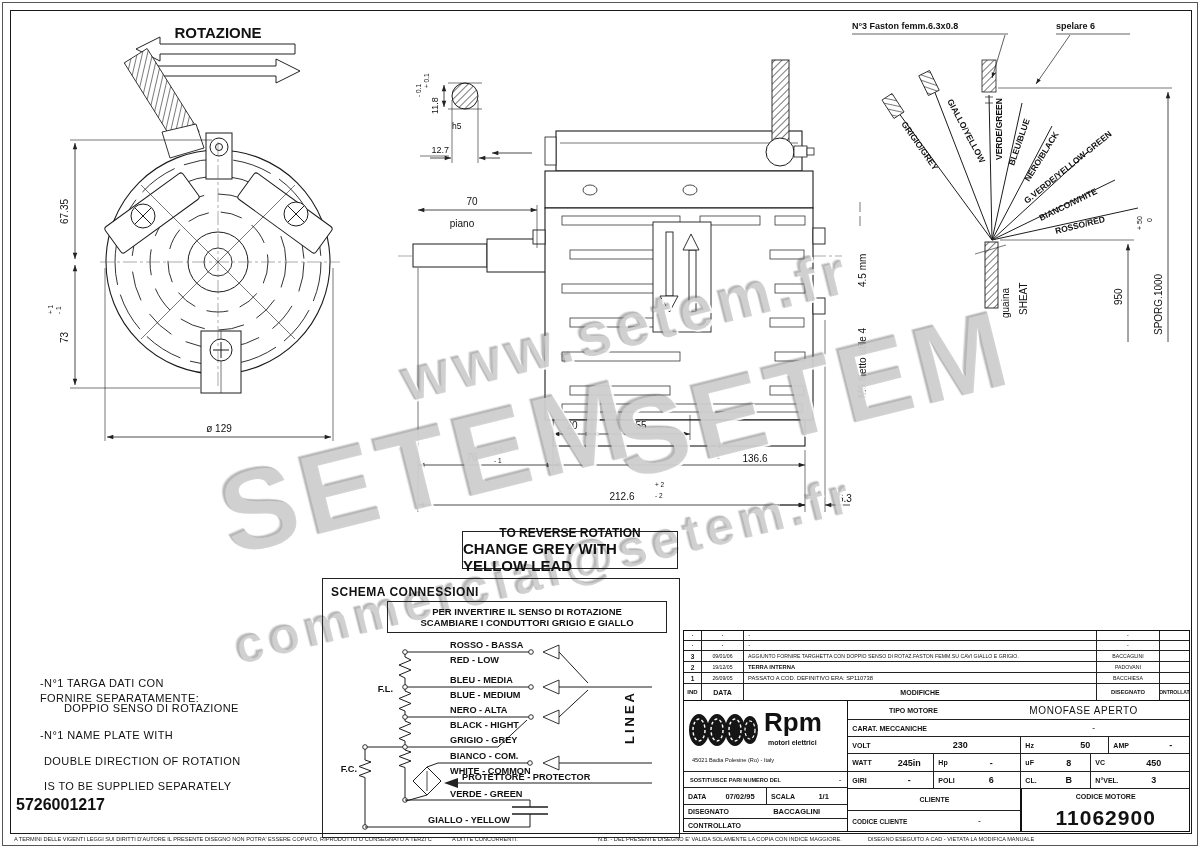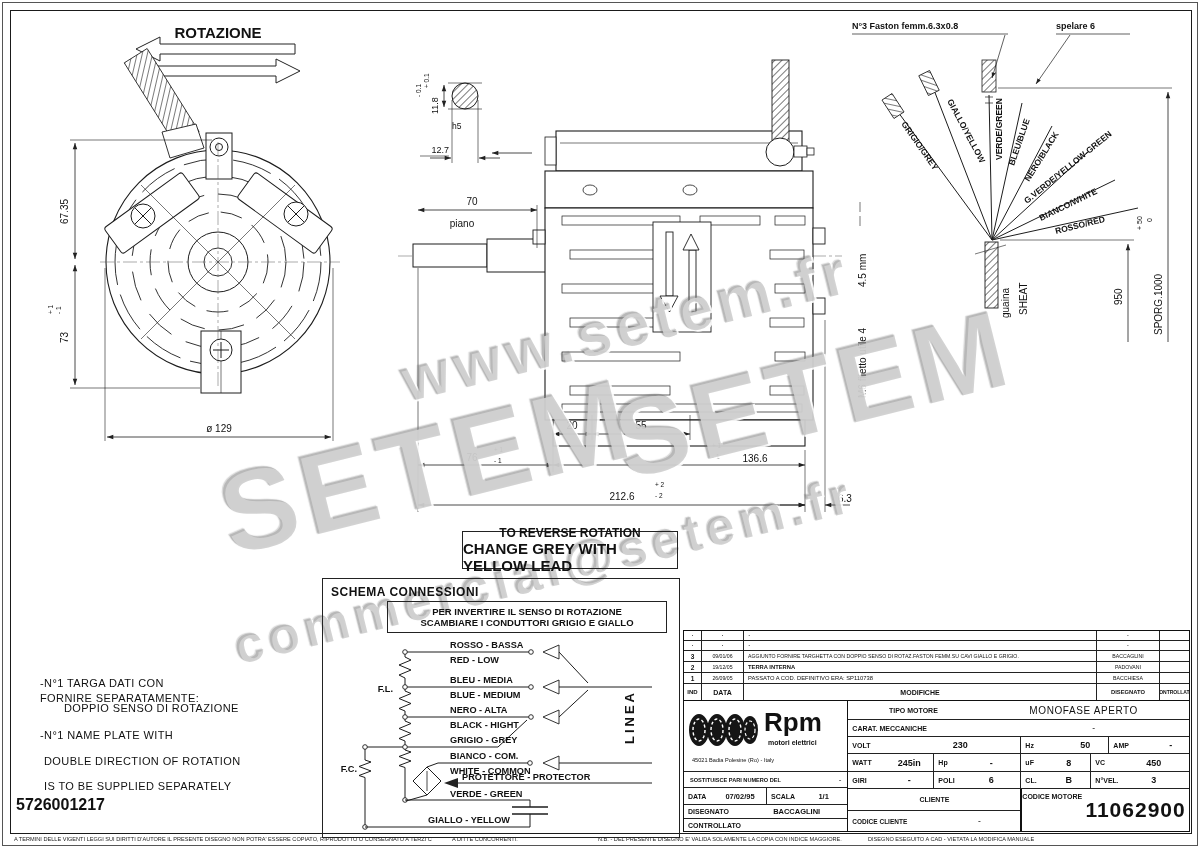--- a/index.html
+++ b/index.html
@@ -487,21 +487,21 @@
           <div class="cell val" style="flex:1;">3</div>
         </div>
         <div class="main-row bt" style="flex:1;">
           <div style="width:172px;display:flex;flex-direction:column;box-sizing:border-box;">
             <div class="cell c" style="height:21px;font-size:7px;font-weight:bold;justify-content:center;">CLIENTE</div>
             <div class="main-row bt" style="flex:1;">
               <div class="cell lab" style="width:90px;font-size:6.5px;font-weight:bold;">CODICE CLIENTE</div>
               <div class="cell" style="flex:1;font-size:8.5px;justify-content:center;">-</div>
             </div>
           </div>
-          <div style="flex:1;box-sizing:border-box;border-left:2px solid #111;display:flex;flex-direction:row;">
+          <div style="flex:1;box-sizing:border-box;border-left:2px solid #111;display:flex;flex-direction:column;">
             <div class="cell c" style="height:15px;font-size:7px;font-weight:bold;justify-content:center;">CODICE MOTORE</div>
             <div class="cell" style="flex:1;font-size:21px;font-weight:bold;justify-content:center;letter-spacing:1px;">11062900</div>
           </div>
         </div>
       </div>
     </div>
   </div>
 
   <span class="footer-txt" style="left:14px;top:836px;">A TERMINI DELLE VIGENTI LEGGI SUI DIRITTI D'AUTORE IL PRESENTE DISEGNO NON POTRA' ESSERE COPIATO, RIPRODOTTO O CONSEGNATO A TERZI C</span>
   <span class="footer-txt" style="left:452px;top:836px;">A DITTE CONCORRENTI.</span>

